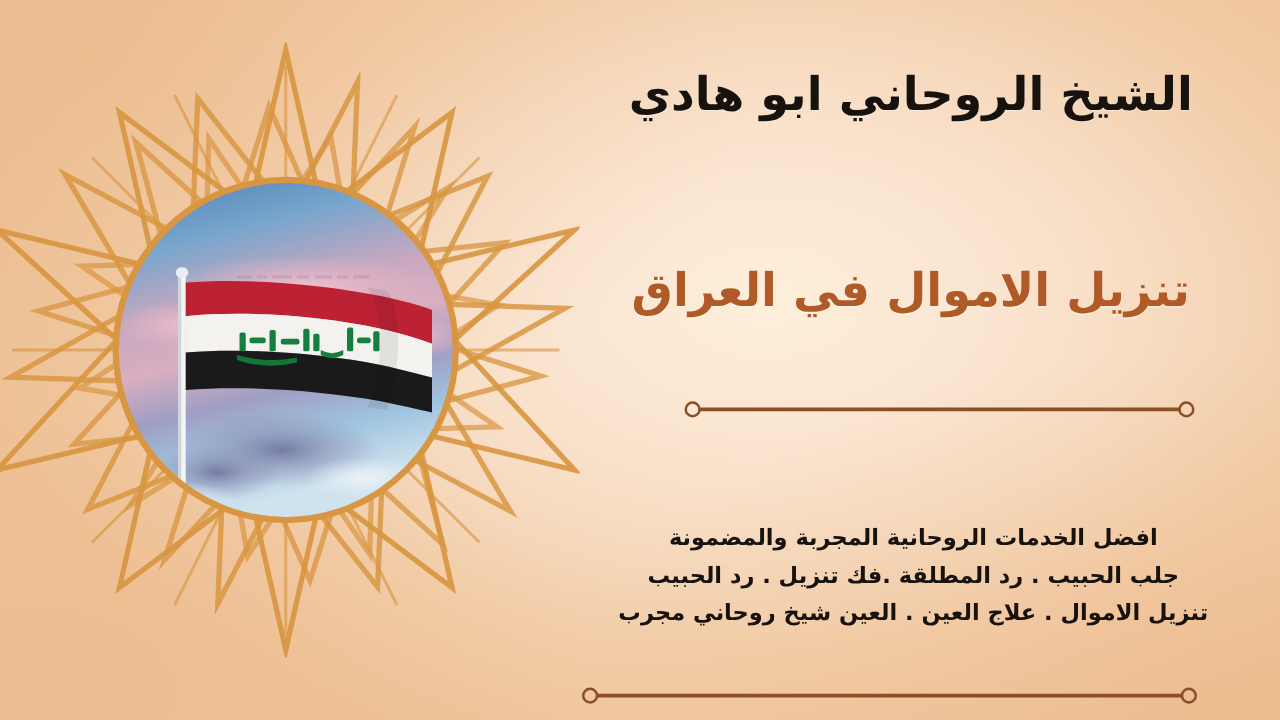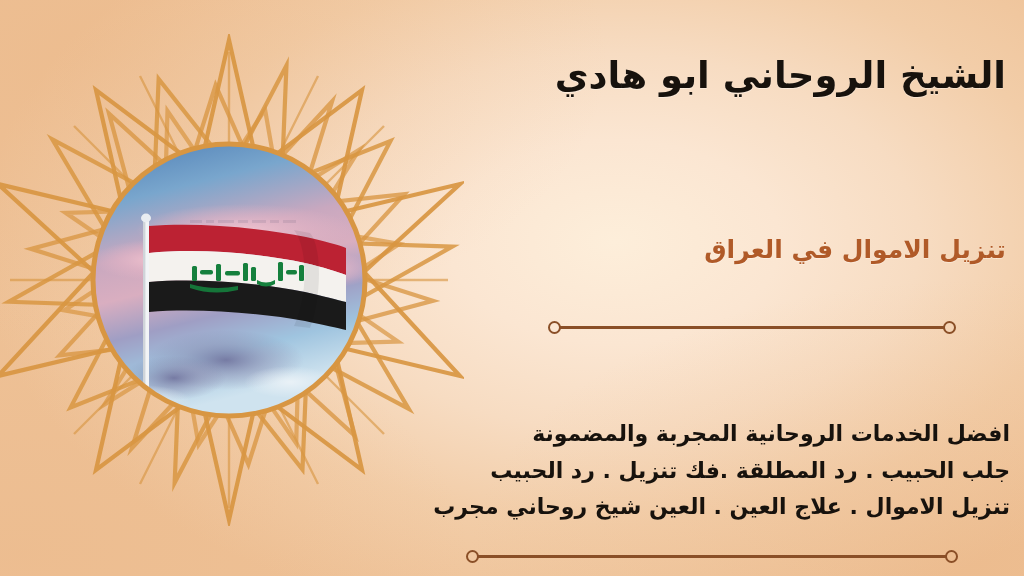--- a/index.html
+++ b/index.html
@@ -44,43 +44,42 @@
   }
   .emblem svg{ display:block; width:100%; height:100%; }
 
   
   .content{
     position:absolute;
     left:452px; top:0;
     width:572px; height:576px;
     z-index:3;
     direction:rtl;
-    text-align:right;
+    text-align:center;
   }
 
   .title{
     position:absolute;
     top:52px; left:0; right:18px;
     font-size:37px;
     font-weight:bold;
     color:#17120d;
     letter-spacing:0px;
     line-height:1.28;
     text-shadow:0 1px 0 rgba(255,255,255,.35);
   }
 
   .subtitle{
     position:absolute;
     top:210px; left:0; right:18px;
-    font-size:25px;
+    font-size:37px;
     font-weight:bold;
     color:#b05a28;
     line-height:1.25;
     text-shadow:0 1px 0 rgba(255,255,255,.35);
-    margin-top:24px;
   }
 
   
   .divider{
     position:absolute;
     display:flex; align-items:center;
     height:16px;
   }
   .divider .ring{
     flex:0 0 auto;
@@ -94,21 +93,21 @@
     height:3px;
     background:#8a4f27;
     margin:0 -1px;
   }
   .divider-top{ left:96px; right:68px; top:319px; }
   .divider-bottom{ left:14px; right:66px; top:548px; }
 
   .tagline{
     position:absolute;
     top:416px; left:0; right:14px;
-    font-size:22px;
+    font-size:18px;
     font-weight:bold;
     color:#17120d;
     line-height:1.66;
   }
   .tagline .line{ display:block; white-space:nowrap; }
 </style>
 </head>
 <body>
 
 <div class="banner">

